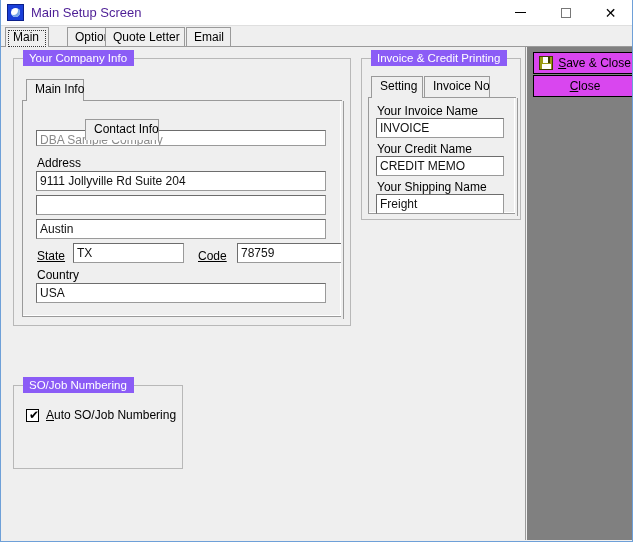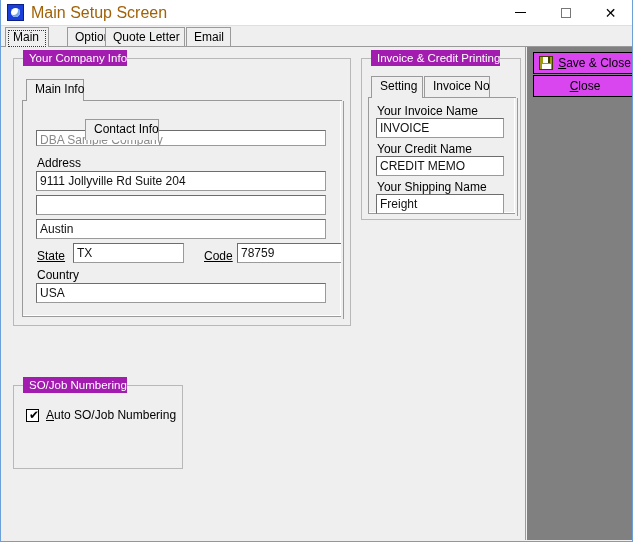--- a/index.html
+++ b/index.html
@@ -35,21 +35,21 @@
     display: flex; align-items: center; justify-content: center;
   }
   #title-icon .glyph {
     width: 9px; height: 9px;
     border-radius: 50%;
     background: #ffffff;
     box-shadow: inset -2px -2px 0 0 #7aa7e8;
   }
   #title-text {
     position: absolute; left: 30px; top: 4px;
-    font-size: 16px; color: #a16207;
+    font-size: 13px; color: #4c1d95;
     line-height: 17px;
     white-space: nowrap;
   }
   .wbtn {
     position: absolute; top: 0;
     width: 45px; height: 25px;
     background: transparent;
     border: none;
     display: flex; align-items: center; justify-content: center;
     padding: 0;
@@ -151,26 +151,26 @@
 
   
   .groupbox {
     position: absolute;
     border: 1px solid #b8b8b8;
     background: transparent;
   }
   .grouplabel {
     position: absolute;
     top: -9px; left: 9px;
-    background: #a21caf;
+    background: #8b5cf6;
     color: #ffffff;
     font-size: 11.5px;
     line-height: 16px;
     height: 16px;
-    padding: 0 0 0 6px;
+    padding: 0 7px 0 6px;
     white-space: nowrap;
   }
 
   
   #grp-company {
     left: 11px; top: 11px; width: 338px; height: 268px;
   }
   #company-inner {
     position: absolute; left: 8px; top: 20px;
     width: 320px; height: 238px;
@@ -223,21 +223,21 @@
     white-space: nowrap;
   }
 
   #f-dba     { left: 13px;  top: 29px;  width: 290px; height: 16px; }
   #l-address { left: 14px;  top: 55px;  }
   #f-addr1   { left: 13px;  top: 70px;  width: 290px; height: 20px; }
   #f-addr2   { left: 13px;  top: 94px;  width: 290px; height: 20px; }
   #f-city    { left: 13px;  top: 118px; width: 290px; height: 20px; }
   #l-state   { left: 14px;  top: 148px; text-decoration: underline; }
   #f-state   { left: 50px;  top: 142px; width: 111px; height: 20px; }
-  #l-code    { left: 181px; top: 148px; text-decoration: underline; }
+  #l-code    { left: 175px; top: 148px; text-decoration: underline; }
   #f-code    { left: 214px; top: 142px; width: 107px;  height: 20px; }
   #l-country { left: 14px;  top: 167px; }
   #f-country { left: 13px;  top: 182px; width: 290px; height: 20px; }
 
   
   #grp-invoice {
     left: 359px; top: 11px; width: 160px; height: 162px;
   }
   #invoice-inner {
     position: absolute; left: 6px; top: 17px;

